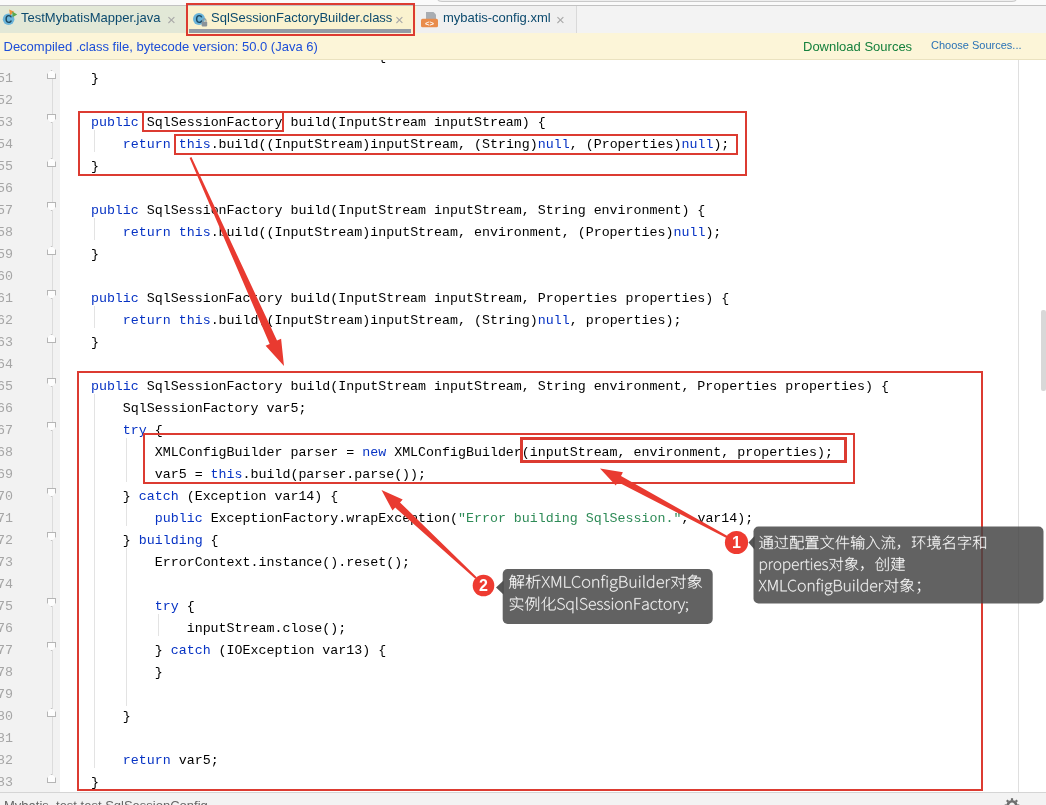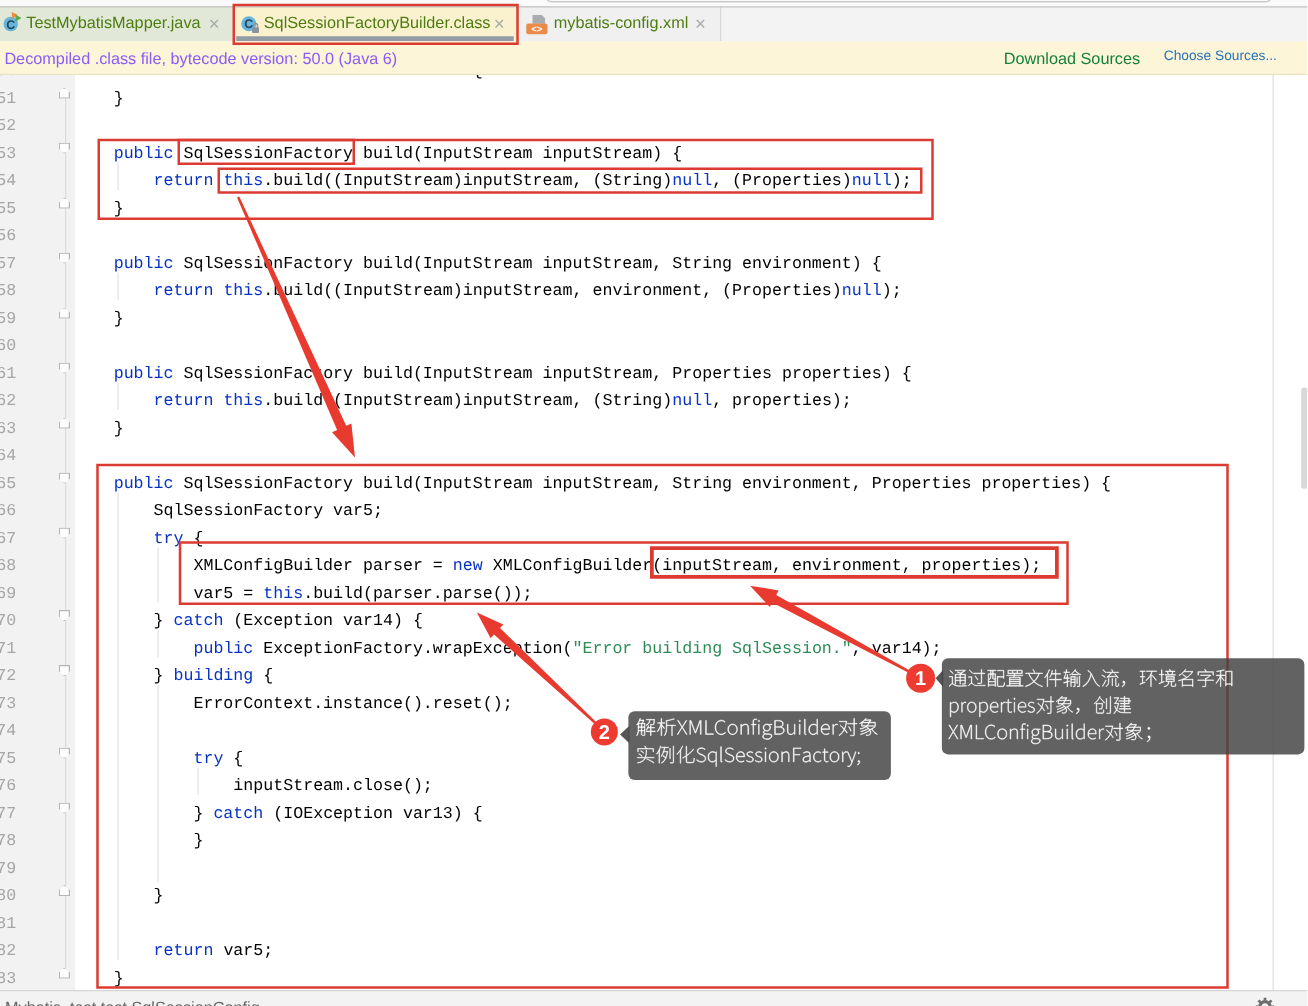--- a/index.html
+++ b/index.html
@@ -1,19 +1,19 @@
 <!DOCTYPE html>
 <html><head><meta charset="utf-8"><style>
 * { margin:0; padding:0; box-sizing:border-box; }
 body { width:1046px; height:805px; position:relative; overflow:hidden; background:#fff;
        font-family:"Liberation Sans",sans-serif; }
 .mono { font-family:"Liberation Mono",monospace; font-size:13.3px; line-height:22px; }
 pre i { font-style:normal; color:#0733c4; }
 pre u { text-decoration:none; color:#2e8b57; }
-.tabtxt { position:absolute; font-size:13px; line-height:15px; color:#4d7c0f; top:5px; }
+.tabtxt { position:absolute; font-size:13px; line-height:15px; color:#0c4a6e; top:5px; }
 .x { position:absolute; font-size:15px; line-height:15px; color:#a9a9a9; top:7px; }
 .rb { position:absolute; border:2px solid #dc3b31; z-index:30; }
 .fm { position:absolute; left:47px; width:9px; height:9px; background:#fdfdfd; border:1px solid #b5b5b5; }
 .fu { clip-path:polygon(50% 0,100% 45%,100% 100%,0 100%,0 45%); }
 .fd { clip-path:polygon(0 0,100% 0,100% 55%,50% 100%,0 55%); }
 .ig { position:absolute; width:1px; background:#e3e3e3; }
 .cnum { font:bold 16px "Liberation Sans",sans-serif; fill:#fff; text-anchor:middle; }
 </style></head><body>
 
 <div style="position:absolute;left:0;top:0;width:1046px;height:5px;background:#fafafa"></div>
@@ -45,21 +45,21 @@
   <circle cx="199" cy="19" r="6" fill="#6ab4da"></circle>
   <text x="199" y="22.8" style="font:bold 10px 'Liberation Sans';fill:#1d4961;text-anchor:middle">C</text>
   <rect x="201.6" y="21.8" width="5.6" height="4.6" rx="0.8" fill="#8a9399"></rect>
   <path d="M202.8,21.8 v-1.4 a1.6,1.6 0 0 1 3.2,0 v1.4" fill="none" stroke="#8a9399" stroke-width="1.1"></path>
   <path d="M426,12 h7.5 l2.5,2.5 V19 h-10 z" fill="#a9adb2"></path>
   <rect x="421" y="18.7" width="17" height="8.6" rx="1.6" fill="#e98c4b"></rect>
   <text x="429.5" y="25.8" style="font:bold 7.5px 'Liberation Mono';fill:#fff;text-anchor:middle">&lt;&gt;</text>
 </svg>
 
 <div style="position:absolute;left:0;top:33px;width:1046px;height:27px;background:#fcf5d8;border-bottom:1px solid #eae2c0"></div>
-<div style="position:absolute;left:3.5px;top:38.5px;font-size:13px;color:#8b5cf6">Decompiled .class file, bytecode version: 50.0 (Java 6)</div>
+<div style="position:absolute;left:3.5px;top:38.5px;font-size:13px;color:#1d4ed8">Decompiled .class file, bytecode version: 50.0 (Java 6)</div>
 <div style="position:absolute;left:803px;top:38.5px;font-size:13px;color:#15803d">Download Sources</div>
 <div style="position:absolute;left:931px;top:38.5px;font-size:11px;color:#2a72b5">Choose Sources...</div>
 
 <div style="position:absolute;left:0;top:60px;width:1046px;height:732px;overflow:hidden">
   <div style="position:absolute;left:0;top:0;width:60px;height:732px;background:#f2f2f2"></div>
   <div style="position:absolute;left:52px;top:15px;width:1px;height:704px;background:#dcdcdc"></div>
   <div class="fm fu" style="top:10px"></div>
 <div class="fm fu" style="top:98px"></div>
 <div class="fm fu" style="top:186px"></div>
 <div class="fm fu" style="top:274px"></div>

